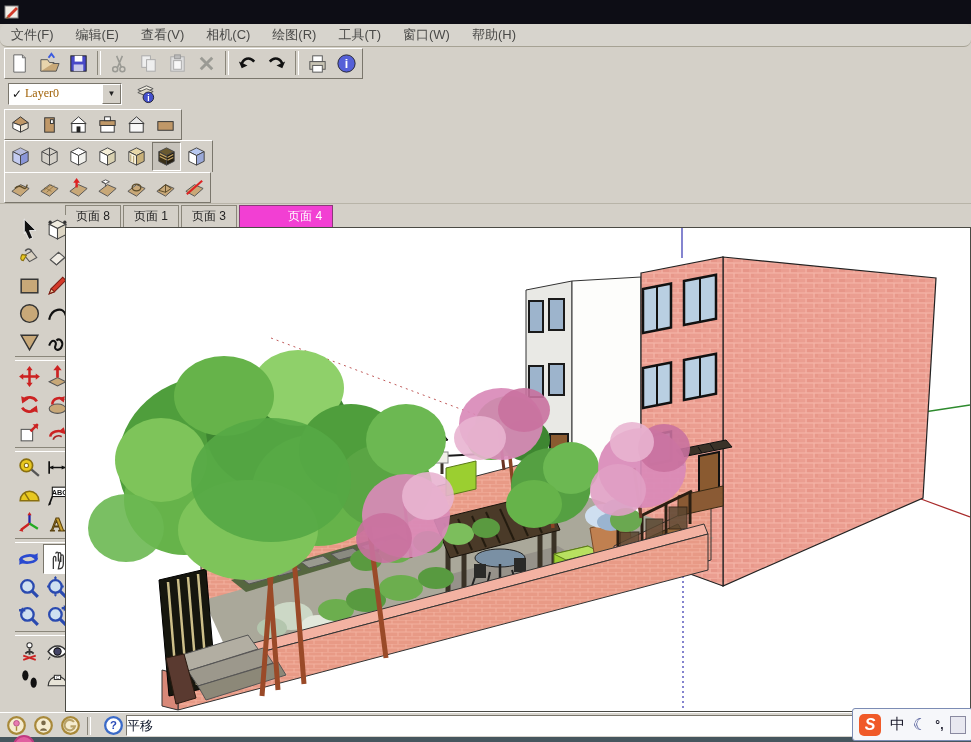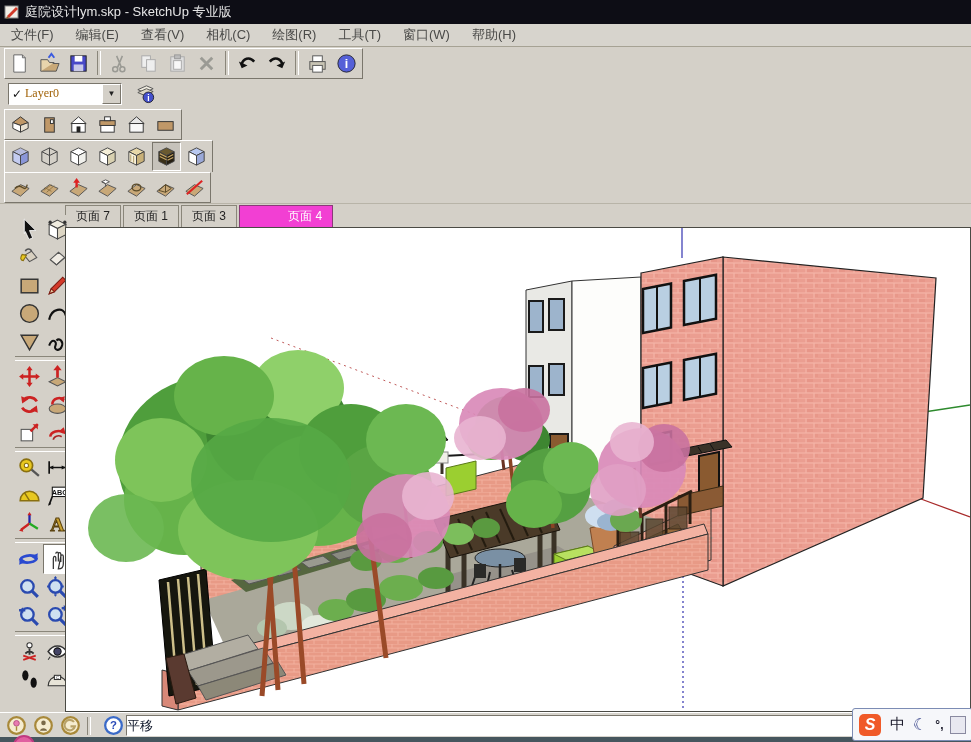--- a/index.html
+++ b/index.html
@@ -6,21 +6,21 @@
   body{width:971px;height:742px;position:relative;overflow:hidden;
        font-family:"Liberation Sans","DejaVu Sans",sans-serif;
        background:#d4d0c8;-webkit-font-smoothing:none;}
   .abs{position:absolute;}
   
   #titlebar{left:0;top:0;width:971px;height:24px;background:#0d0d15;color:#e6e6e6;
             display:flex;align-items:center;font-size:13px;}
   #app-icon{width:16px;height:16px;margin:0 5px 0 4px;}
   
   #menubar{left:0;top:24px;width:971px;height:22px;background:#d7d4cd;
-           border-bottom:1px solid #a6a294;display:flex;align-items:center;}
+           border-bottom:1px solid #a6a294;display:flex;align-items:center;border-radius:7px;}
   .menu-item{padding:2px 11px;font-size:13px;color:#4a4a48;cursor:default;}
   
   .toolrow{left:0;width:971px;background:#d4d0c8;border-bottom:1px solid #b8b4a8;
            display:flex;align-items:center;}
   #row-standard{top:47px;height:32px;}
   #row-layer{top:79px;height:29px;}
   #row-views{top:108px;height:32px;}
   #row-styles{top:140px;height:32px;}
   #row-sandbox{top:172px;height:31px;}
   .tbtn{width:27px;height:27px;display:flex;align-items:center;justify-content:center;margin:0 1px;}
@@ -76,21 +76,20 @@
 </style>
 </head>
 <body>
 
 <div id="titlebar" class="abs">
   <svg id="app-icon" viewBox="0 0 16 16">
     <rect x="1" y="2" width="13" height="12" fill="#f2efe8" stroke="#888"></rect>
     <path d="M3 12L12 3l2 2-9 9z" fill="#d23a2a"></path>
     <path d="M3 12l-1 3 3-1z" fill="#8a5a30"></path>
   </svg>
-  <span>庭院设计lym.skp - SketchUp 专业版</span>
 </div>
 
 <div id="menubar" class="abs">
     <div class="menu-item">文件(F)</div>
     <div class="menu-item">编辑(E)</div>
     <div class="menu-item">查看(V)</div>
     <div class="menu-item">相机(C)</div>
     <div class="menu-item">绘图(R)</div>
     <div class="menu-item">工具(T)</div>
     <div class="menu-item">窗口(W)</div>
@@ -332,21 +331,21 @@
       <div class="tbtn">
         <svg viewBox="0 0 24 24">
           <path d="M3 16l9 5 9-8-9-4z" fill="#c8a878" stroke="#555"></path>
           <line x1="4" y1="19" x2="20" y2="5" stroke="#d22" stroke-width="2.2"></line>
         </svg>
       </div>
     </div>
   </div>
 
 <div id="tabbar" class="abs">
-    <div class="tab">页面 7</div>
+    <div class="tab">页面 8</div>
     <div class="tab">页面 1</div>
     <div class="tab">页面 3</div>
     <div class="tab active">页面 4</div>
   </div>
 
 <div id="toolcol" class="abs">
     <div class="toolrow2">
       <div class="lbtn">
         <svg viewBox="0 0 24 24">
           <path d="M7 2l11 11h-6l3 7-3.5 1.5L8 14l-1 2z" fill="#111" stroke="#fff" stroke-width="0.8"></path>

